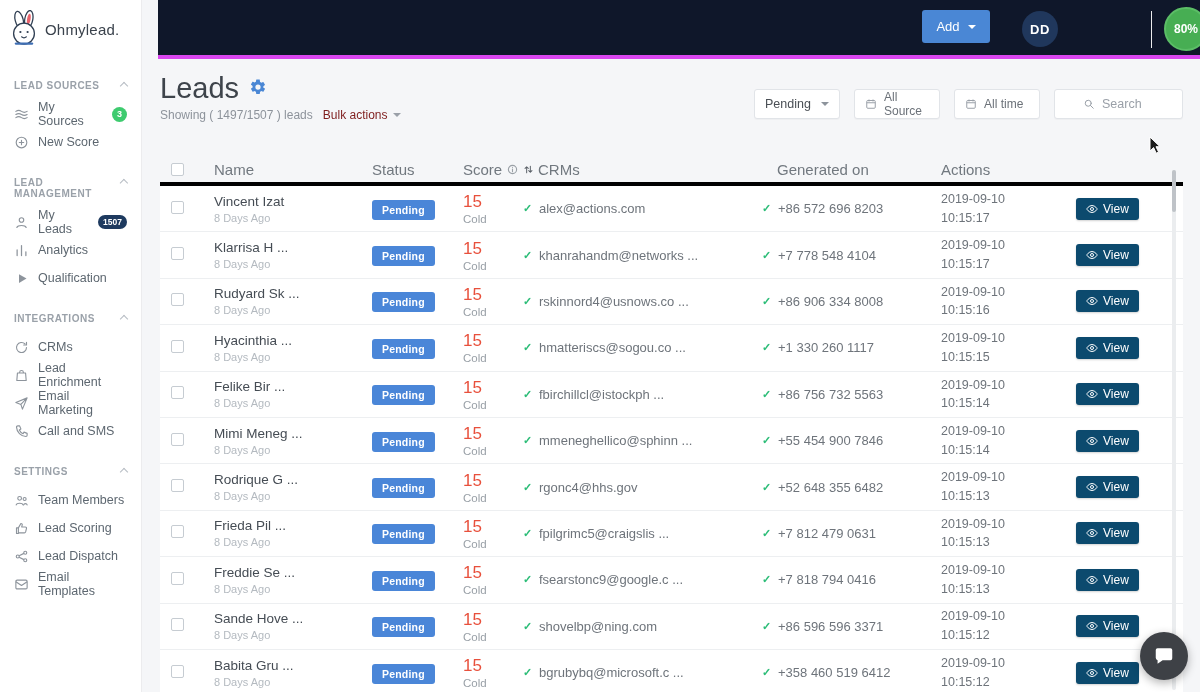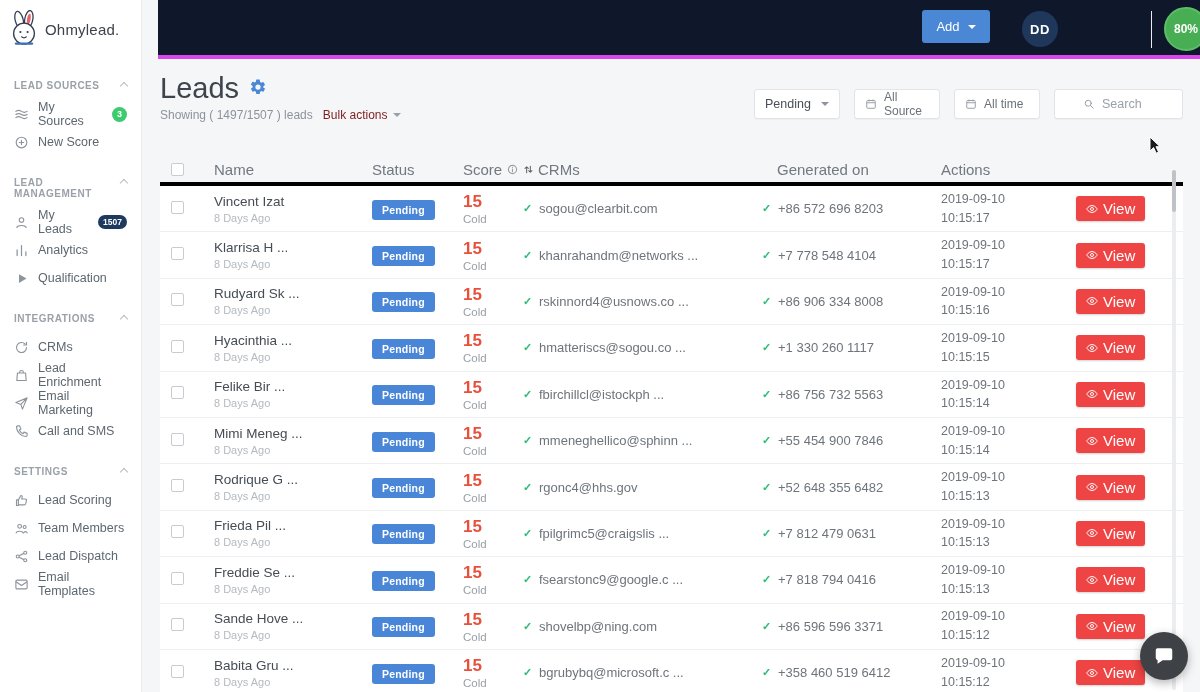--- a/index.html
+++ b/index.html
@@ -53,29 +53,29 @@
   .table { margin: 0 17px 0 18px; position: relative; }
   .grid { display: grid; grid-template-columns: 43px 158px 91px 75px 239px 164px 131px 1fr; padding-left: 11px; align-items: center; }
   .thead { height: 30px; border-bottom: 4px solid #000000; font-size: 15px; color: #71787f; margin-top: 16px; }
   .th { display: flex; align-items: center; gap: 5px; }
   .checkbox { width: 13px; height: 13px; border: 1px solid #c6ccd2; border-radius: 2px; background: #fff; display: inline-block; cursor: pointer; }
   .trow { height: 46.4px; background: #fff; border-bottom: 1px solid #edeff1; cursor: pointer; }
   .lead-name { font-size: 13.5px; color: #454c54; }
   .lead-age { font-size: 11px; color: #b4bac0; margin-top: 3px; }
   .pill { background: #4a86d8; color: #fff; font-size: 10.5px; font-weight: 700; padding: 4px 10px; border-radius: 3px; letter-spacing: .2px; }
   .pill:empty { display: none; }
-  .score-num { font-size: 17px; font-weight: 700; color: #e8503c; }
+  .score-num { font-size: 17px; font-weight: 400; color: #e8503c; }
   .score-tier { font-size: 11.5px; color: #99a0a7; margin-top: 1px; }
   .c-email, .c-phone { display: flex; align-items: center; gap: 6px; position: relative; }
   .check { color: #2dbd78; font-size: 11px; font-weight: 700; margin-left: -15px; width: 10px; }
   .c-email:has(.cell-text:empty) .check, .c-phone:has(.cell-text:empty) .check { display: none; }
   .cell-text { font-size: 13px; color: #6e747b; white-space: nowrap; }
   .gen-date, .gen-time { font-size: 12.5px; color: #6e747b; line-height: 1.5; }
   .c-actions { padding-left: 4px; }
-  .view-btn { display: inline-flex; align-items: center; gap: 5px; background: #ef4444; border: none; border-radius: 3px; color: #fff; font-size: 15px; font-family: inherit; padding: 4px 10px; box-shadow: 0 1px 2px rgba(0,0,0,.18); cursor: pointer; }
+  .view-btn { display: inline-flex; align-items: center; gap: 5px; background: #0c4a6e; border: none; border-radius: 3px; color: #fff; font-size: 12px; font-family: inherit; padding: 4px 10px; box-shadow: 0 1px 2px rgba(0,0,0,.18); cursor: pointer; }
   .view-btn svg { width: 12px; height: 12px; }
   .trow:has(.lead-name:empty) .view-btn, .trow:has(.lead-name:empty) .checkbox { visibility: hidden; }
 
   
   .vscroll-track { position: absolute; right: 24px; top: 111px; width: 4px; height: 520px; background: #ebedef; border-radius: 2px; }
   .vscroll-thumb { position: absolute; top: 0; left: 0; width: 4px; height: 42px; background: #bfc3c8; border-radius: 2px; cursor: grab; }
 
   
   .chat-bubble { position: absolute; right: 12px; bottom: 12px; width: 48px; height: 48px; border-radius: 50%; background: #3e4146; box-shadow: 0 3px 10px rgba(0,0,0,.3); display: flex; align-items: center; justify-content: center; cursor: pointer; z-index: 5; }
   .chat-bubble svg { width: 22px; height: 22px; }
@@ -199,36 +199,36 @@
       </span>
     <span>Call and SMS</span>
   </div>
 
   <div class="side-title">
     <span>SETTINGS</span>
     <span class="chev-up"></span>
   </div>
   <div class="side-item">
     <span class="ic">
-        <svg viewBox="0 0 24 24" fill="none" stroke="currentColor" stroke-width="1.8" stroke-linejoin="round">
-          <path d="M7 11v9H4v-9h3zm0 0l4-7c2 0 2.6 1.4 2 3l-.7 2.5H18c1.4 0 2.3 1.2 2 2.4l-1.4 5.6c-.3 1-1 1.5-2 1.5H7"></path>
-        </svg>
-      </span>
-    <span>Lead Scoring</span>
-  </div>
-  <div class="side-item">
-    <span class="ic">
         <svg viewBox="0 0 24 24" fill="none" stroke="currentColor" stroke-width="1.8" stroke-linecap="round">
           <circle cx="9" cy="8.5" r="3"></circle>
           <path d="M3.5 19c.9-3.4 10.1-3.4 11 0"></path>
           <circle cx="17" cy="9.5" r="2.4"></circle>
           <path d="M15.5 19c.5-2.6 5-2.6 5.5 0"></path>
         </svg>
       </span>
     <span>Team Members</span>
+  </div>
+  <div class="side-item">
+    <span class="ic">
+        <svg viewBox="0 0 24 24" fill="none" stroke="currentColor" stroke-width="1.8" stroke-linejoin="round">
+          <path d="M7 11v9H4v-9h3zm0 0l4-7c2 0 2.6 1.4 2 3l-.7 2.5H18c1.4 0 2.3 1.2 2 2.4l-1.4 5.6c-.3 1-1 1.5-2 1.5H7"></path>
+        </svg>
+      </span>
+    <span>Lead Scoring</span>
   </div>
   <div class="side-item">
     <span class="ic">
         <svg viewBox="0 0 24 24" fill="none" stroke="currentColor" stroke-width="1.8">
           <circle cx="6" cy="12" r="2.4"></circle>
           <circle cx="18" cy="6" r="2.4"></circle>
           <circle cx="18" cy="18" r="2.4"></circle>
           <path d="M8.2 10.9L15.8 7M8.2 13.1l7.6 3.9"></path>
         </svg>
       </span>
@@ -339,21 +339,21 @@
       <div class="lead-name">Vincent Izat</div>
       <div class="lead-age">8 Days Ago</div>
     </div>
     <div class="cell"><span class="pill">Pending</span></div>
     <div class="cell">
       <div class="score-num">15</div>
       <div class="score-tier">Cold</div>
     </div>
     <div class="cell c-email">
       <span class="check">✓</span>
-      <span class="cell-text">sogou@clearbit.com</span>
+      <span class="cell-text">alex@actions.com</span>
     </div>
     <div class="cell c-phone">
       <span class="check">✓</span>
       <span class="cell-text">+86 572 696 8203</span>
     </div>
     <div class="cell">
       <div class="gen-date">2019-09-10</div>
       <div class="gen-time">10:15:17</div>
     </div>
     <div class="cell c-actions">

